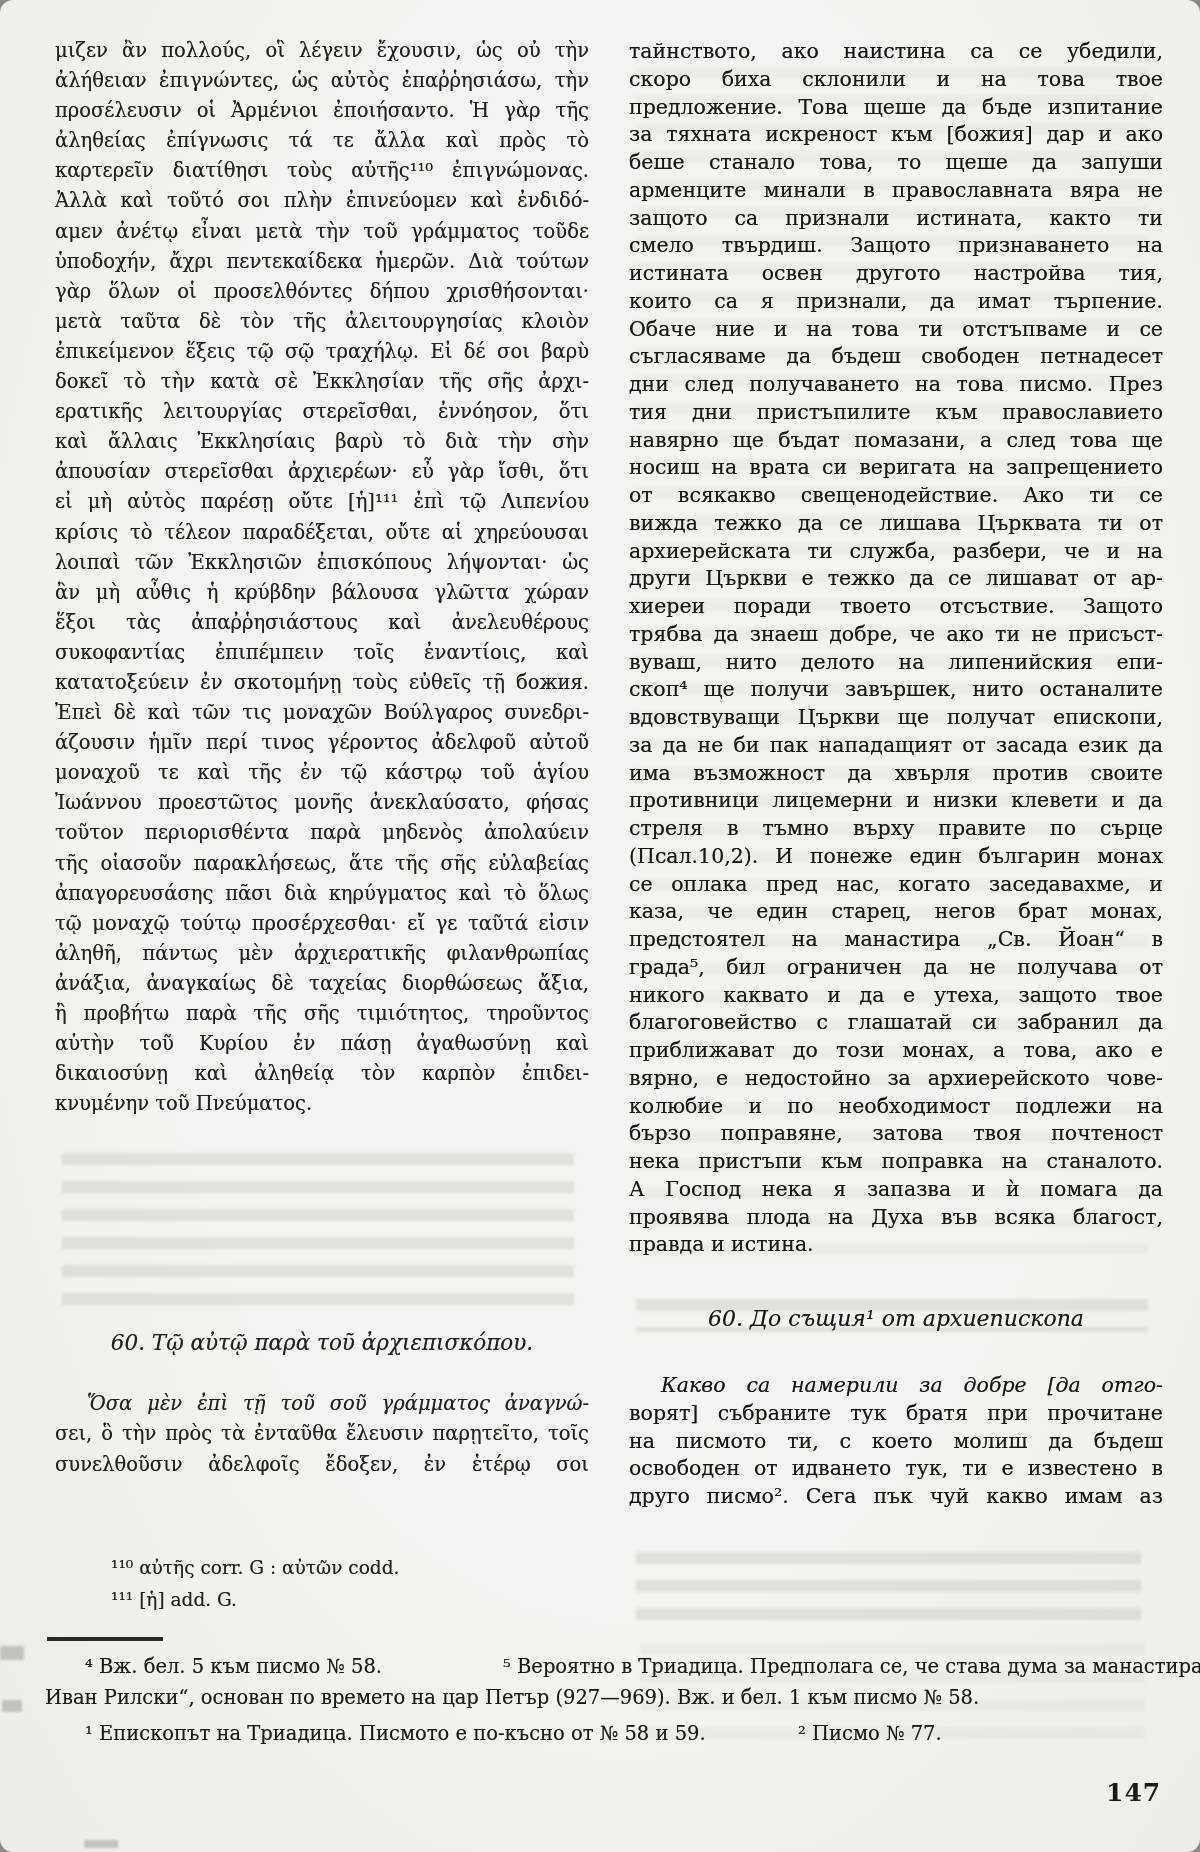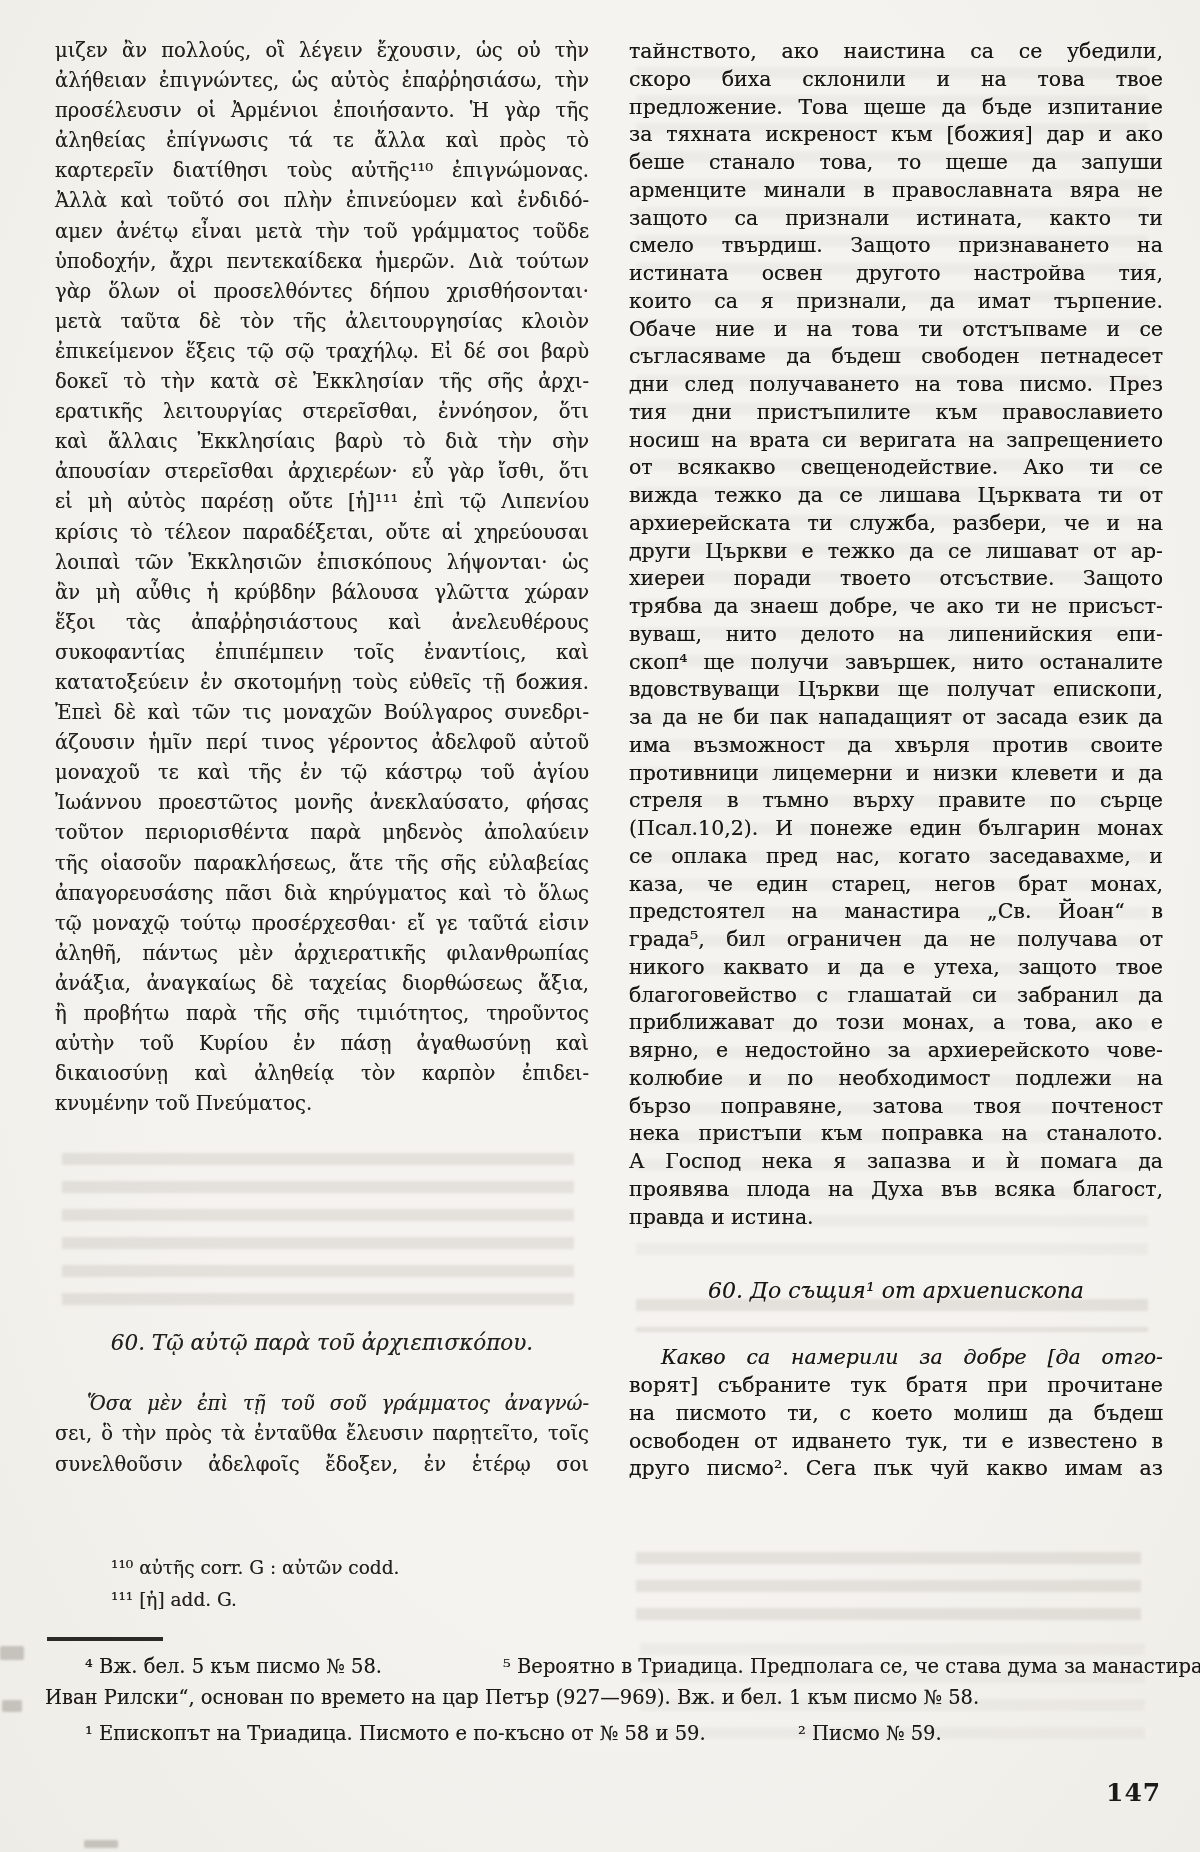--- a/index.html
+++ b/index.html
@@ -1,19 +1,20 @@
 <!DOCTYPE html>
 <html><head>
 <meta charset="utf-8">
 <style>
   html,body { margin:0; padding:0; background:#888; }
   .page {
     position:relative; width:1200px; height:1852px; overflow:hidden;
     background: radial-gradient(ellipse at 52% 42%, #f5f3ef 55%, #eeece6 100%);
     font-family:"DejaVu Serif","Liberation Serif",serif;
+    border-radius:13px;
   }
   .col { position:absolute; z-index:2; }
   .col-greek { left:55px;  top:36px; width:534px; color:#23211e; }
   .col-bulg  { left:629px; top:38px; width:534px; color:#191714; }
 
   .gl { font-size:19.5px; height:30.1px; line-height:30px;
         text-align:justify; text-align-last:justify; white-space:normal;
         text-shadow:0 0 .4px rgba(20,18,15,.55); }
   .bl { font-size:20.5px; height:27.75px; line-height:27.6px;
         text-align:justify; text-align-last:justify;
@@ -129,20 +130,21 @@
         <div class="bl">беше станало това, то щеше да запуши</div>
         <div class="bl">арменците минали в православната вяра не</div>
         <div class="bl">защото са признали истината, както ти</div>
         <div class="bl">смело твърдиш. Защото признаването на</div>
         <div class="bl">истината освен другото настройва тия,</div>
         <div class="bl">които са я признали, да имат търпение.</div>
         <div class="bl">Обаче ние и на това ти отстъпваме и се</div>
         <div class="bl">съгласяваме да бъдеш свободен петнадесет</div>
         <div class="bl">дни след получаването на това писмо. През</div>
         <div class="bl">тия дни пристъпилите към православието</div>
+        <div class="bl">навярно ще бъдат помазани, а след това ще</div>
         <div class="bl">носиш на врата си веригата на запрещението</div>
         <div class="bl">от всякакво свещенодействие. Ако ти се</div>
         <div class="bl">вижда тежко да се лишава Църквата ти от</div>
         <div class="bl">архиерейската ти служба, разбери, че и на</div>
         <div class="bl">други Църкви е тежко да се лишават от ар-</div>
         <div class="bl">хиереи поради твоето отсъствие. Защото</div>
         <div class="bl">трябва да знаеш добре, че ако ти не присъст-</div>
         <div class="bl">вуваш, нито делото на липенийския епи-</div>
         <div class="bl">скоп⁴ ще получи завършек, нито останалите</div>
         <div class="bl">вдовствуващи Църкви ще получат епископи,</div>
@@ -181,18 +183,18 @@
   <div class="footnotes">
     <div class="fn-row">
       <span class="fn-indent">⁴ Вж. бел. 5 към писмо № 58.</span>
       <span class="fn-abs-b1">⁵ Вероятно в Триадица. Предполага се, че става дума за манастира „Св.</span>
     </div>
     <div class="fn-row">
       <span>Иван Рилски“, основан по времето на цар Петър (927—969). Вж. и бел. 1 към писмо № 58.</span>
     </div>
     <div class="fn-row fn-row3">
       <span class="fn-indent">¹ Епископът на Триадица. Писмото е по-късно от № 58 и 59.</span>
-      <span class="fn-abs-b3">² Писмо № 59.</span>
+      <span class="fn-abs-b3">² Писмо № 77.</span>
     </div>
   </div>
 
   <div class="pageno">147</div>
 </div>
 
 </body></html>

